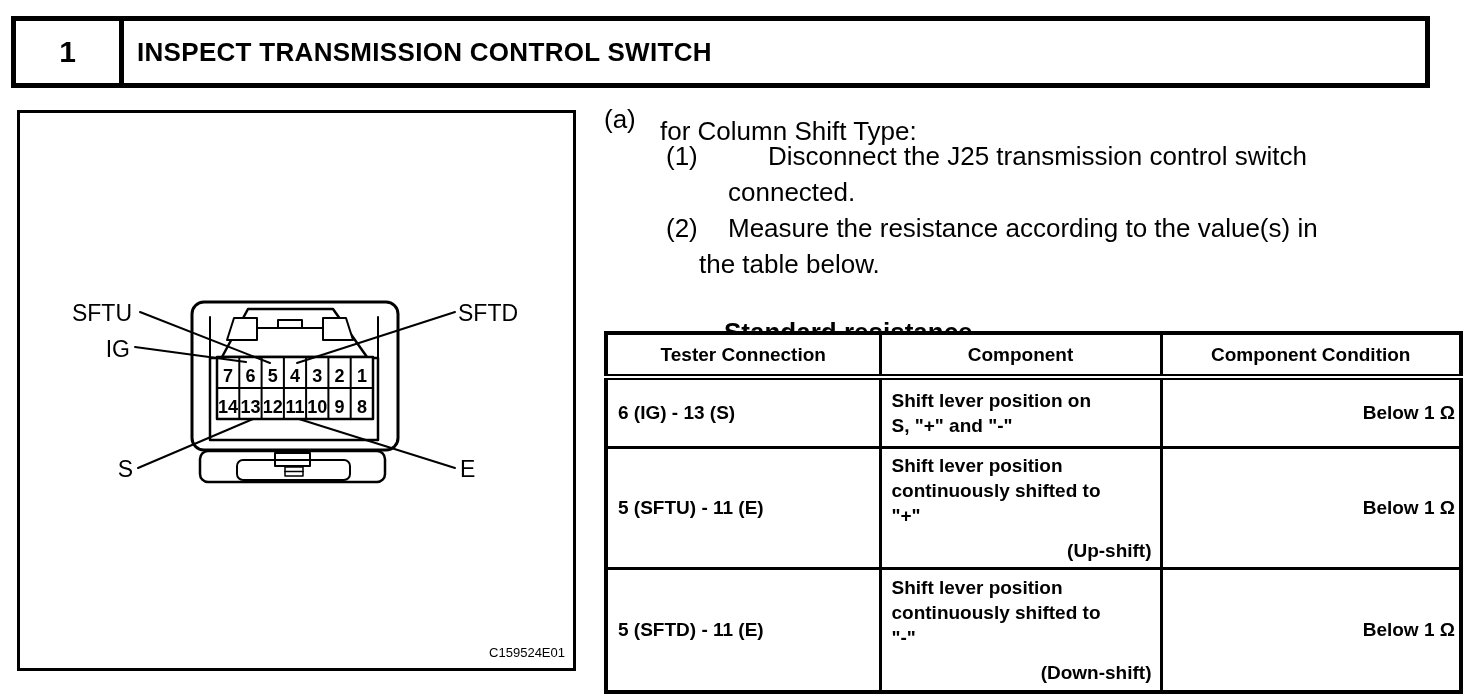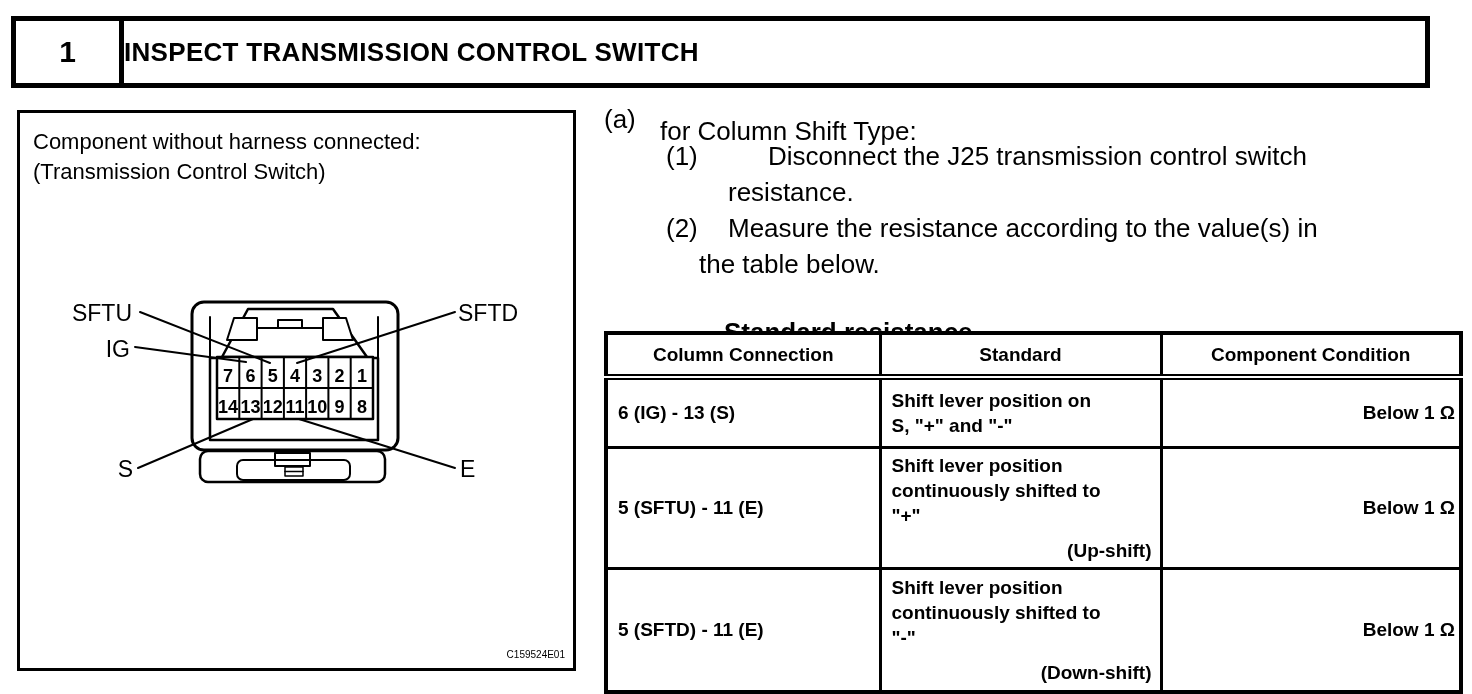--- a/index.html
+++ b/index.html
@@ -10,30 +10,30 @@
   
   .step-header{
     position:absolute;left:11px;top:16px;width:1409px;height:62px;
     border:5px solid #000;display:flex;align-items:stretch;background:#fff;
   }
   .step-number{
     width:103px;border-right:5px solid #000;display:flex;align-items:center;justify-content:center;
     font-size:30px;font-weight:bold;
   }
   .step-title{
-    flex:1;display:flex;align-items:center;padding-left:0;
+    flex:1;display:flex;align-items:center;padding-left:13px;
     font-size:26px;font-weight:bold;letter-spacing:.3px;white-space:nowrap;
   }
   
   .figure-box{
     position:absolute;left:17px;top:110px;width:553px;height:555px;
     border:3px solid #000;background:#fff;
   }
   .figure-caption{position:absolute;left:13px;top:14px;font-size:22px;line-height:30px;}
-  .figure-code{position:absolute;right:8px;bottom:8px;font-size:10px;}
+  .figure-code{position:absolute;right:8px;bottom:8px;font-size:13px;}
   .connector-svg{position:absolute;left:0;top:0;width:553px;height:555px;}
   .connector-svg text{font-family:"Liberation Sans","DejaVu Sans",sans-serif;}
   .pin-num{font-size:18px;font-weight:bold;}
   .conn-label{font-size:23px;}
   
   .instr{position:absolute;font-size:26px;line-height:30px;white-space:nowrap;}
   .bold{font-weight:bold;}
   
   .spec-table{
     position:absolute;left:604px;top:331px;border-collapse:collapse;table-layout:fixed;
@@ -116,50 +116,46 @@
     </g>
 
     <g fill="#000" stroke="none">
       <text class="conn-label" x="112" y="208" text-anchor="end">SFTU</text>
       <text class="conn-label" x="110" y="244" text-anchor="end">IG</text>
       <text class="conn-label" x="438" y="208">SFTD</text>
       <text class="conn-label" x="113" y="364" text-anchor="end">S</text>
       <text class="conn-label" x="440" y="364">E</text>
     </g>
   </svg>
-  <div class="figure-caption">
-    <div>Component without harness connected:</div>
-    <div>(Transmission Control Switch)</div>
-  </div>
   <div class="figure-code">C159524E01</div>
 </div>
 
 <div class="instr" style="left:604px;top:104px;">(a)</div>
 <div class="instr" style="left:660px;top:116px;">for Column Shift Type:</div>
 
 <div class="instr" style="left:666px;top:141px;">(1)</div>
 <div class="instr" style="left:768px;top:141px;">Disconnect the J25 transmission control switch</div>
-<div class="instr" style="left:728px;top:177px;">resistance.</div>
+<div class="instr" style="left:728px;top:177px;">connected.</div>
 
 <div class="instr" style="left:666px;top:213px;">(2)</div>
 <div class="instr" style="left:728px;top:213px;">Measure the resistance according to the value(s) in</div>
 <div class="instr" style="left:699px;top:249px;">the table below.</div>
 
 <div class="instr bold" style="left:724px;top:285px;margin-top:32px;">Standard resistance</div>
 
 <table class="spec-table">
   <colgroup>
     <col style="width:274px">
       <col style="width:281px">
       <col style="width:300px">
   </colgroup>
   <thead>
     <tr>
-      <th>Column Connection</th>
-      <th>Standard</th>
+      <th>Tester Connection</th>
+      <th>Component</th>
       <th>Component Condition</th>
     </tr>
   </thead>
   <tbody>
     <tr style="height:70px;">
       <td>6 (IG) - 13 (S)</td>
       <td>
         <div>Shift lever position on</div>
         <div>S, "+" and "-"</div>
       </td>

